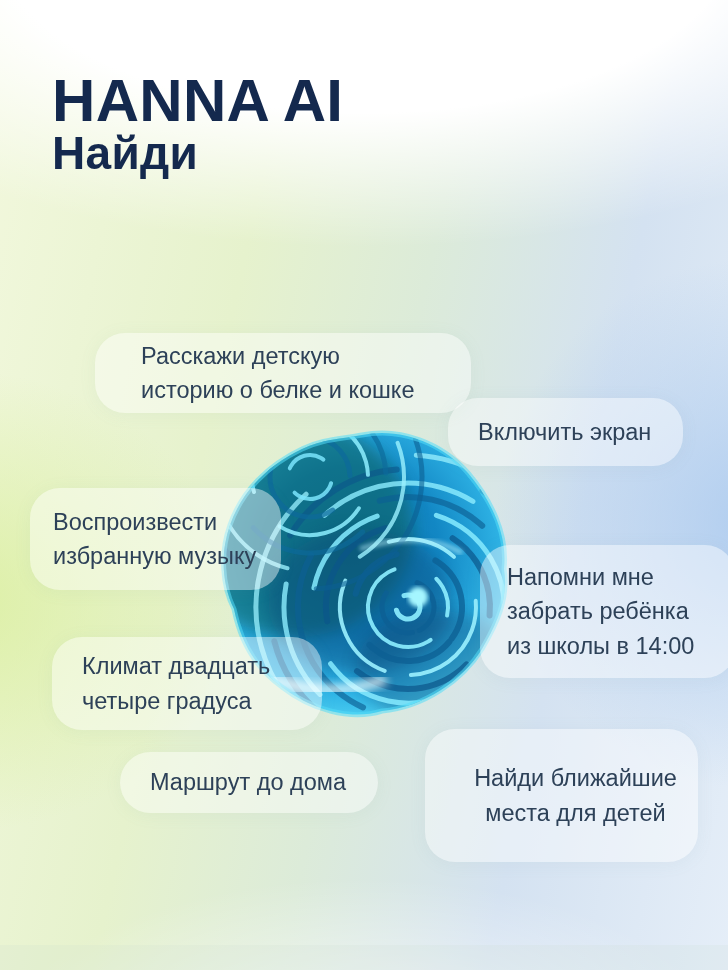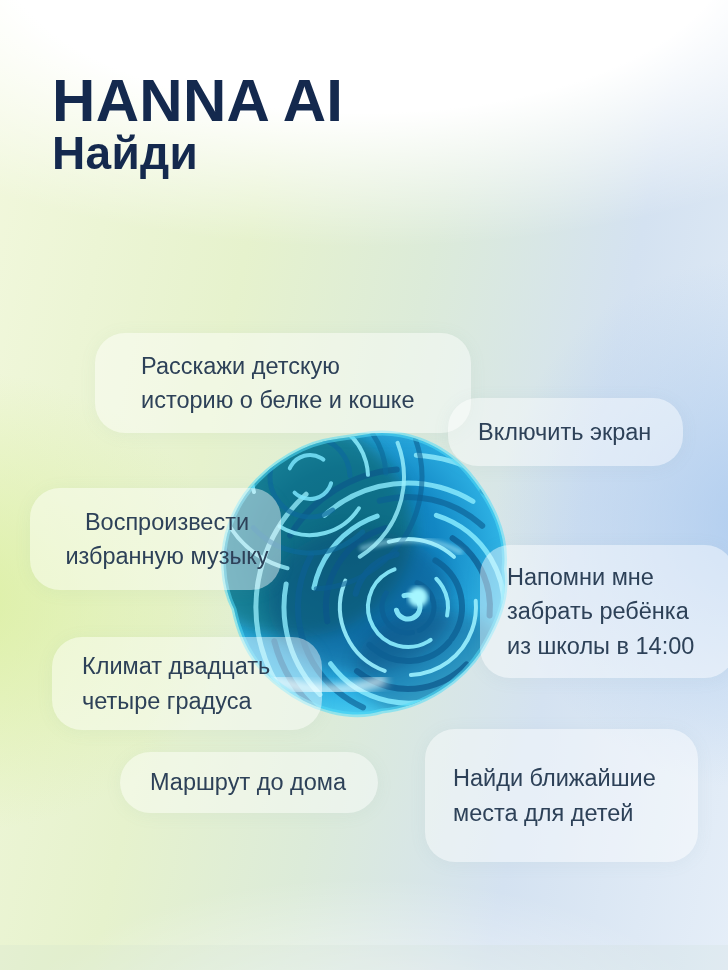--- a/index.html
+++ b/index.html
@@ -29,27 +29,27 @@
   .bubble{
     position:absolute;
     background:rgba(255,255,255,0.44);
     border-radius:30px;
     display:flex;flex-direction:column;justify-content:center;
     color:#2d4158;
     font-size:23.5px;line-height:34.5px;font-weight:400;
     box-shadow:0 2px 18px rgba(120,150,160,0.07);
   }
   .bl{white-space:nowrap;}
-  .b-story   {left:95px;  top:333px; width:330px; height:100px; padding-left:46px;}
+  .b-story   {left:95px;  top:333px; width:330px; height:80px; padding-left:46px;}
   .b-screen  {left:448px; top:398px; width:205px; height:68px;  padding-left:30px; border-radius:30px;}
-  .b-music   {left:30px;  top:488px; width:228px; height:102px; padding-left:23px;text-align:center;}
+  .b-music   {left:30px;  top:488px; width:228px; height:102px; padding-left:23px;}
   .b-reminder{left:480px; top:545px; width:228px; height:133px; padding-left:27px;}
   .b-climate {left:52px;  top:637px; width:240px; height:93px;  padding-left:30px;}
   .b-route   {left:120px; top:752px; width:228px; height:61px;  padding-left:30px; border-radius:33px;}
-  .b-places  {left:425px; top:729px; width:245px; height:133px; padding-left:28px;}
+  .b-places  {left:425px; top:729px; width:245px; height:133px; padding-left:28px;align-items:center;}
 
   .sphere{position:absolute;left:210px;top:428px;width:306px;height:290px;}
 </style>
 </head>
 <body>
 
 <div class="canvas">
 
   <div class="title">
     <div class="title-en">HANNA AI</div>

